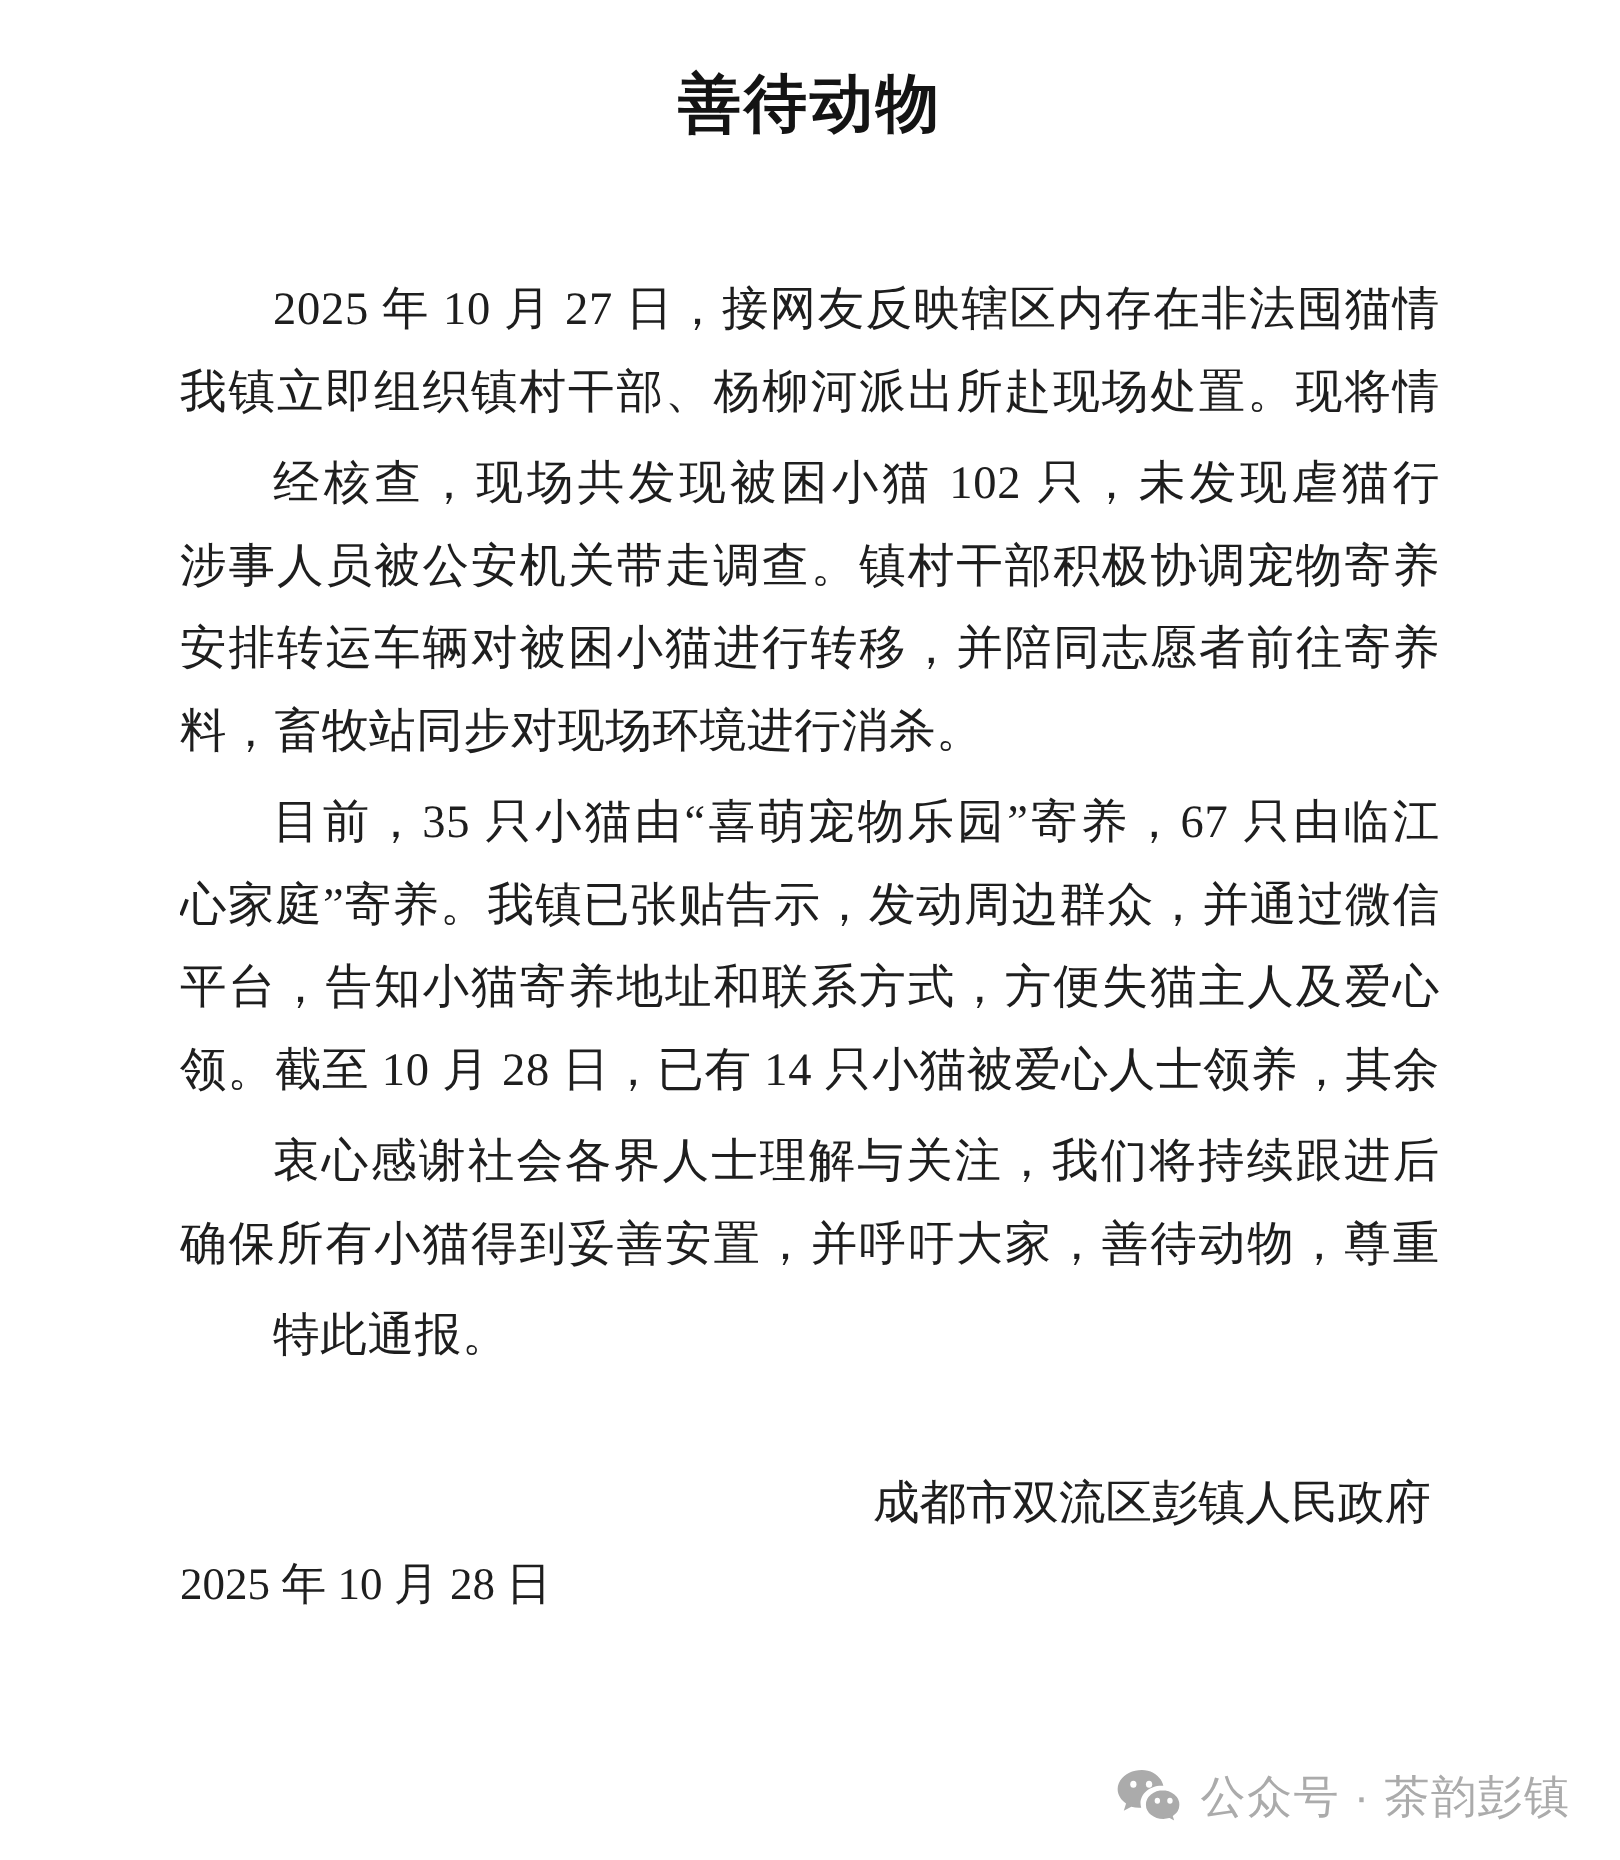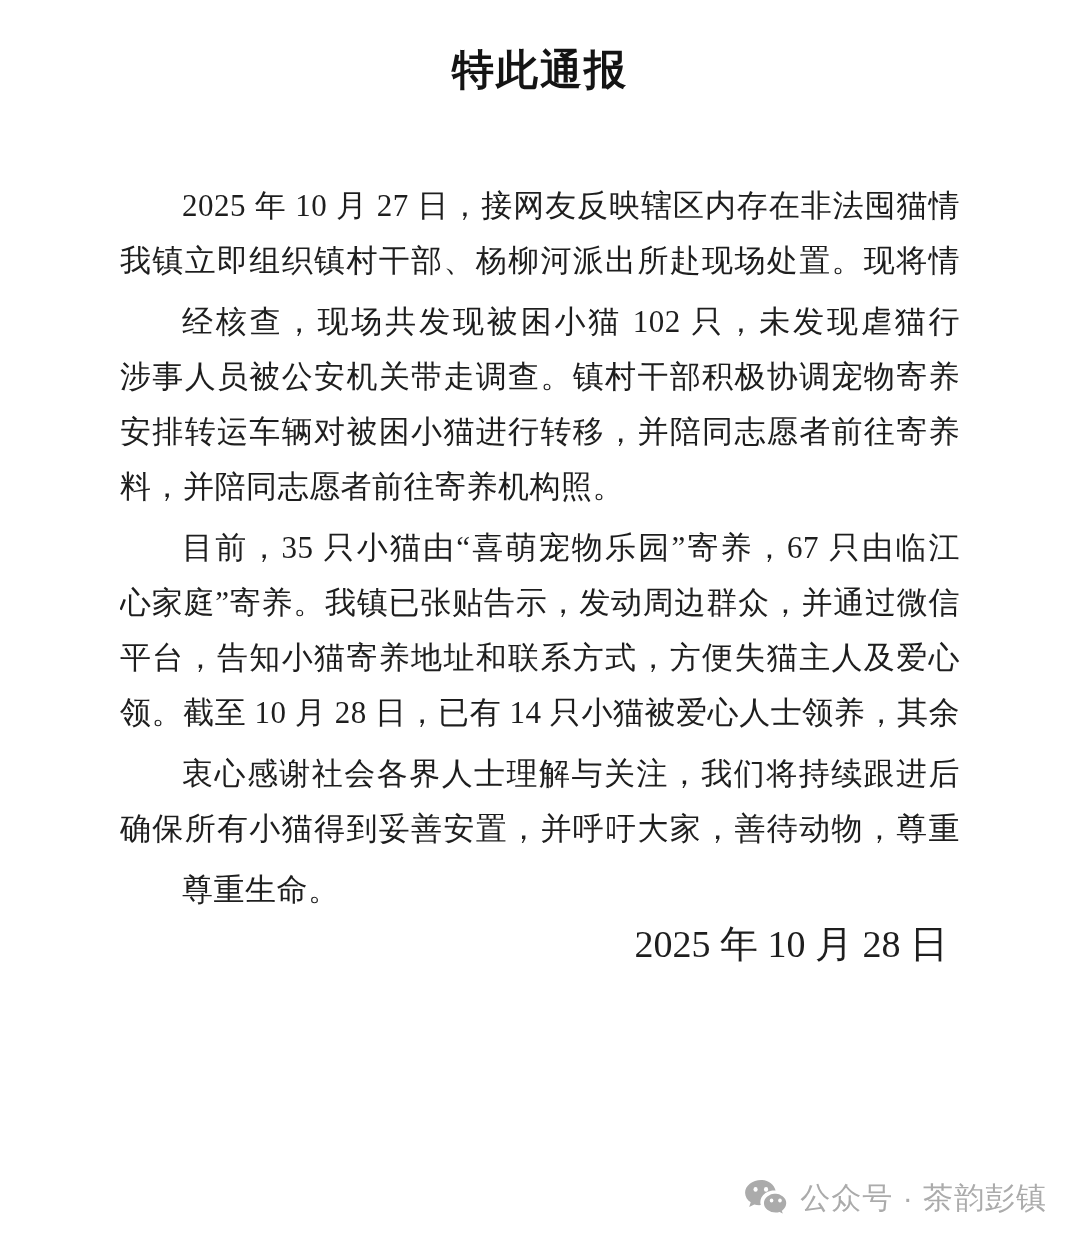--- a/index.html
+++ b/index.html
@@ -42,24 +42,23 @@
   .line.indent { text-indent: 2em; }
   .signature {
     margin-top: 57px;
     font-size: 31px;
     height: 55px;
     line-height: 55px;
     text-align: right;
     padding-right: 6px;
   }
   .date-line {
-    font-size: 38px;
+    font-size: 30px;
     height: 55px;
     line-height: 55px;
-    text-align: right;
     padding-right: 12px;
   }
   .watermark {
     position: absolute;
     top: 1178px;
     right: 33px;
     display: flex;
     align-items: center;
     gap: 10px;
     font-family: "Liberation Sans", "DejaVu Sans", sans-serif;
@@ -67,48 +66,49 @@
     letter-spacing: 1px;
     color: #ababab;
     white-space: nowrap;
   }
   .wechat-icon { width: 46px; height: 40px; flex: 0 0 auto; }
 </style>
 </head>
 <body>
 
 <div class="doc">
-  <div class="title">特此通报</div>
+  <div class="title">善待动物</div>
 
   <div class="body-text">
       <div class="para">
         <div class="line full indent">2025 年 10 月 27 日，接网友反映辖区内存在非法囤猫情况后，</div>
         <div class="line full">我镇立即组织镇村干部、杨柳河派出所赴现场处置。现将情况通报</div>
       </div>
       <div class="para">
         <div class="line full indent">经核查，现场共发现被困小猫 102 只，未发现虐猫行为。目前，</div>
         <div class="line full">涉事人员被公安机关带走调查。镇村干部积极协调宠物寄养机构，</div>
         <div class="line full">安排转运车辆对被困小猫进行转移，并陪同志愿者前往寄养机构照</div>
-        <div class="line">料，并陪同志愿者前往寄养机构照。</div>
+        <div class="line">料，畜牧站同步对现场环境进行消杀。</div>
       </div>
       <div class="para">
         <div class="line full indent">目前，35 只小猫由“喜萌宠物乐园”寄养，67 只由临江村“爱</div>
         <div class="line full">心家庭”寄养。我镇已张贴告示，发动周边群众，并通过微信群等</div>
         <div class="line full">平台，告知小猫寄养地址和联系方式，方便失猫主人及爱心人士认</div>
         <div class="line full">领。截至 10 月 28 日，已有 14 只小猫被爱心人士领养，其余小猫</div>
       </div>
       <div class="para">
         <div class="line full indent">衷心感谢社会各界人士理解与关注，我们将持续跟进后续工作，</div>
         <div class="line full">确保所有小猫得到妥善安置，并呼吁大家，善待动物，尊重生命。</div>
       </div>
       <div class="para">
-        <div class="line indent">尊重生命。</div>
+        <div class="line indent">特此通报。</div>
       </div>
     </div>
 
+  <div class="signature">成都市双流区彭镇人民政府</div>
   <div class="date-line">2025 年 10 月 28 日</div>
 </div>
 
 <div class="watermark">
   <svg class="wechat-icon" viewBox="0 0 48 42" xmlns="http://www.w3.org/2000/svg">
     <g fill="#ababab">
       <path d="M18 1C8.6 1 1 7 1 14.4c0 4.1 2.3 7.7 5.9 10.1l-1.6 5 5.3-2.8c1.7.5 3.5.8 5.4.8.5 0 1 0 1.5-.1-.3-1-.5-2-.5-3.1C17 17.6 23.5 12 31.5 12c.5 0 1 0 1.5.1C31.6 5.7 25.4 1 18 1z"></path>
       <path d="M33 14.5c-7.2 0-13 4.8-13 10.8 0 6 5.8 10.8 13 10.8 1.5 0 3-.2 4.3-.6l4.6 2.4-1.4-4.3c2.8-2 4.5-4.9 4.5-8.3 0-6-5.8-10.8-13-10.8z" stroke="#ffffff" stroke-width="1.6"></path>
     </g>
     <ellipse cx="12" cy="11" rx="2.2" ry="2.5" fill="#ffffff"></ellipse>

